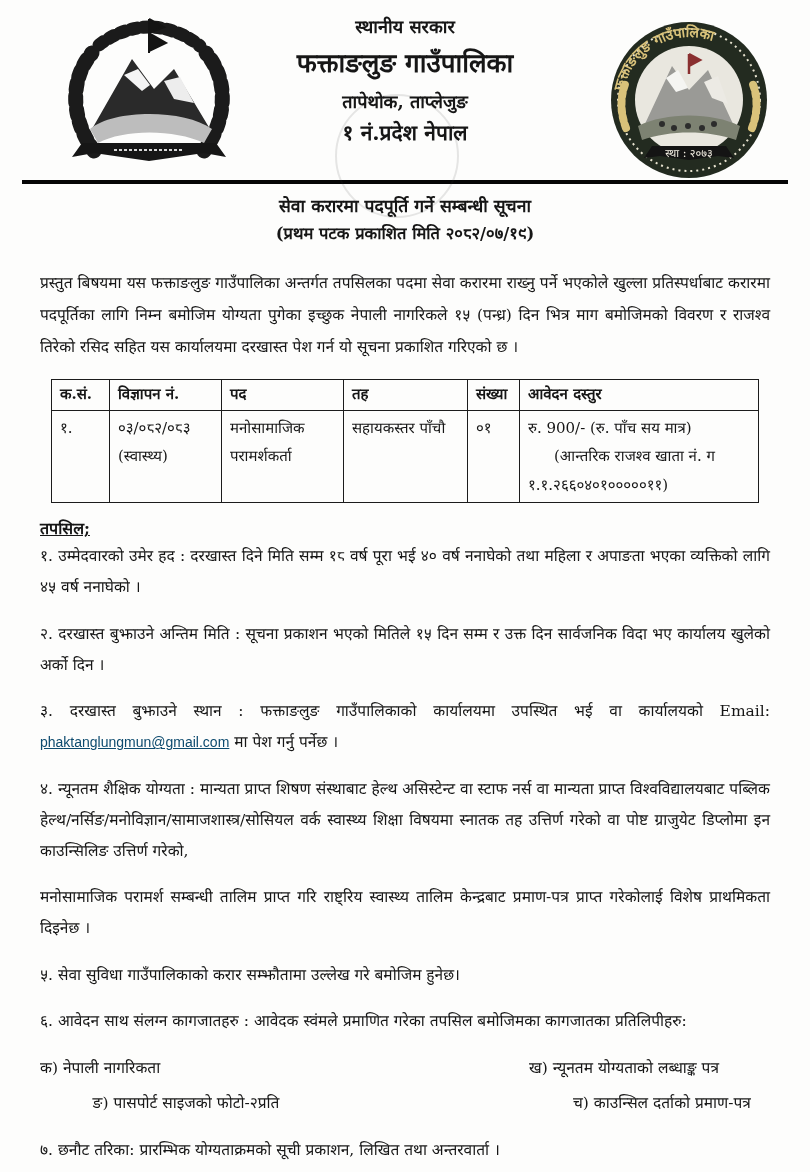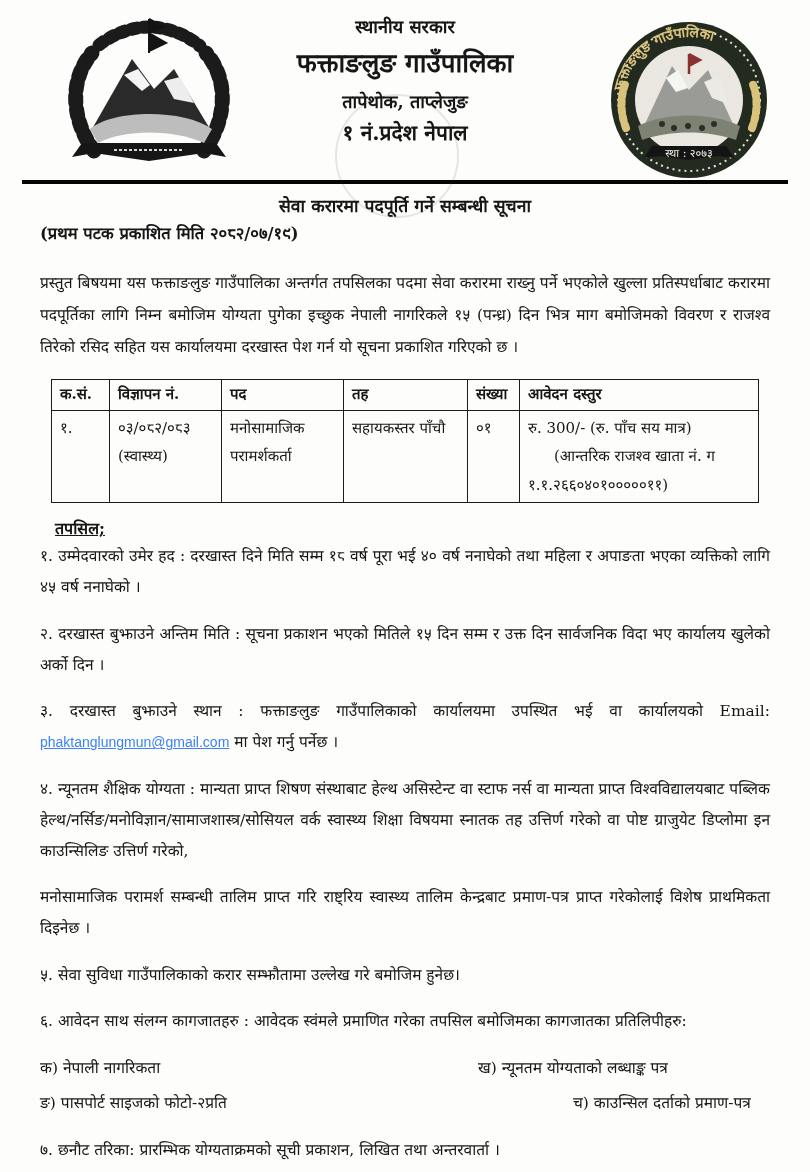--- a/index.html
+++ b/index.html
@@ -17,35 +17,35 @@
   .gov-label    { font-size:18px; font-weight:700; margin-top:4px; }
   .muni-name    { font-size:26px; font-weight:700; margin-top:6px; }
   .office-name  { font-size:31px; font-weight:700; margin-top:8px; }
   .addr-line    { font-size:18px; font-weight:700; margin-top:9px; }
   .prov-line    { font-size:21px; font-weight:700; margin-top:5px; }
   .stamp-ghost  { position:absolute; left:50%; top:88px; width:120px; height:120px;
                   margin-left:-70px; border:2px solid rgba(60,60,60,.12); border-radius:50%;}
   .thick-rule { border:0; border-top:4px solid #050505; margin:2px -18px 0 -18px; }
   
   .subject   { text-align:center; font-size:17.5px; font-weight:700; margin-top:9px; }
-  .pub-date  { font-size:16.5px; font-weight:600; margin-top:4px; }
+  .pub-date  { text-align:center; font-size:16.5px; font-weight:600; margin-top:4px; }
   
   .intro { font-size:15.5px; line-height:2.05; text-align:justify; margin-top:24px; }
   table.vac { border-collapse:collapse; width:97%; margin:10px auto 0 auto; font-size:15px; }
   table.vac th, table.vac td { border:1.6px solid #1c1c1c; padding:3px 8px; text-align:left; vertical-align:top; }
   table.vac th { font-weight:600; height:24px; }
   table.vac td { line-height:1.9; }
   .fee-l2 { padding-left:26px; }
-  .tapsil-head { font-size:16px; font-weight:700; text-decoration:underline; margin-top:14px;margin-left:15px; }
+  .tapsil-head { font-size:16px; font-weight:700; text-decoration:underline; margin-top:14px; }
   .item { font-size:15.5px; line-height:2.0; text-align:justify; margin-top:9px; }
   .item.tight { margin-top:2px; }
   .item.gap   { }
-  .link { color:#3b82f6; text-decoration:underline; font-family:"Liberation Sans","DejaVu Sans",sans-serif; font-size:14px; }
+  .link { color:#0c4a6e; text-decoration:underline; font-family:"Liberation Sans","DejaVu Sans",sans-serif; font-size:14px; }
   .docs-row { display:flex; justify-content:space-between; font-size:15.5px; margin-top:14px; line-height:2.0; }
-  .docs-row .c1 { width:33%; } .docs-row .c2 { width:40%; } .docs-row .c3 { width:27%; }
+  .docs-row .c1 { width:33%; } .docs-row .c2 { width:40%;text-align:center; } .docs-row .c3 { width:27%; }
 </style>
 </head>
 <body>
 
 <div class="page">
 
   <div class="header">
 
     <svg class="emblem-left" viewBox="0 0 190 160">
 
@@ -132,21 +132,21 @@
       </tr>
     </thead>
     <tbody>
       <tr>
         <td>१.</td>
         <td>०३/०८२/०८३ (स्वास्थ्य)</td>
         <td>मनोसामाजिक परामर्शकर्ता</td>
         <td>सहायकस्तर पाँचौ</td>
         <td>०१</td>
         <td>
-          <div>रु. 300/-  (रु. पाँच सय मात्र)</div>
+          <div>रु. 900/-  (रु. पाँच सय मात्र)</div>
           <div class="fee-l2">(आन्तरिक राजश्व खाता नं. ग</div>
           <div>१.१.२६६०४०१०००००११)</div>
         </td>
       </tr>
     </tbody>
   </table>
 
   <div class="tapsil-head">तपसिल;</div>
 
   <p class="item tight">१. उम्मेदवारको उमेर हद : दरखास्त दिने मिति सम्म १८ वर्ष पूरा भई ४० वर्ष ननाघेको तथा महिला र अपाङता भएका व्यक्तिको लागि ४५ वर्ष ननाघेको ।</p>

